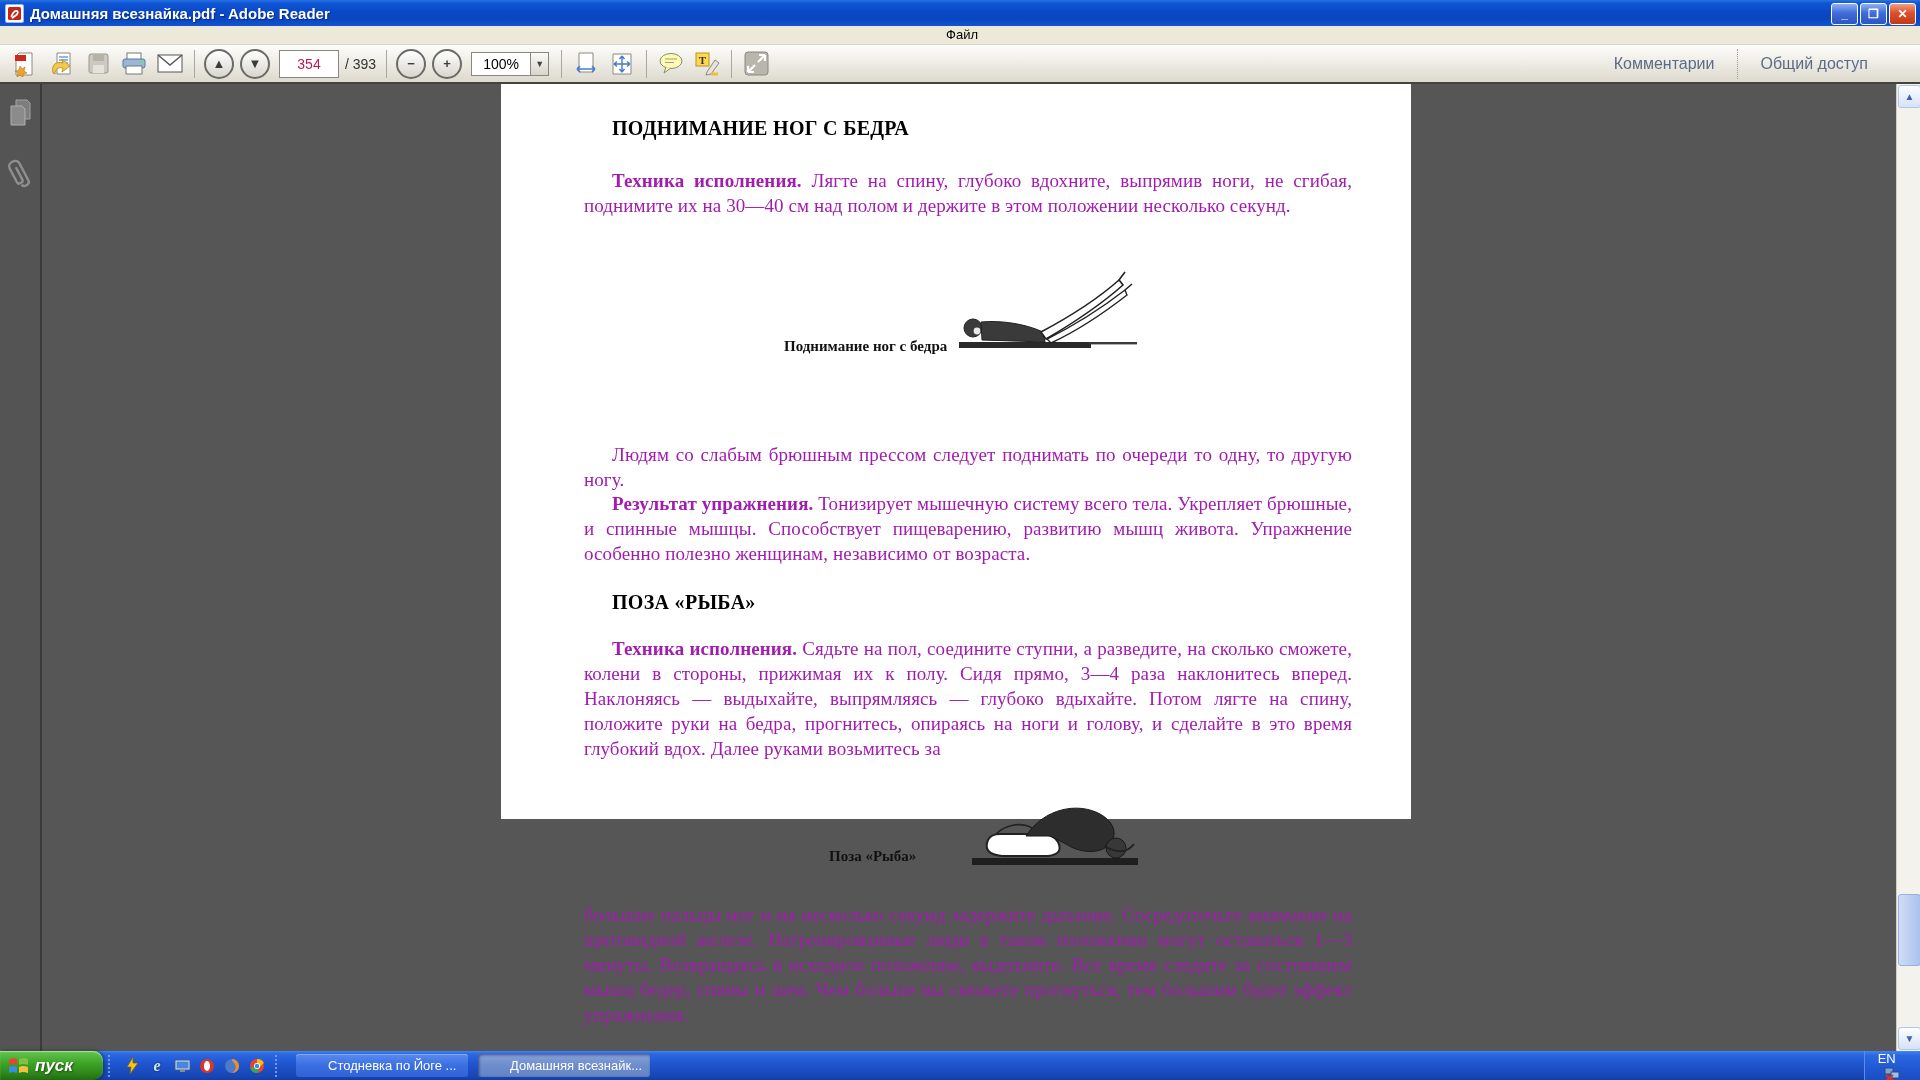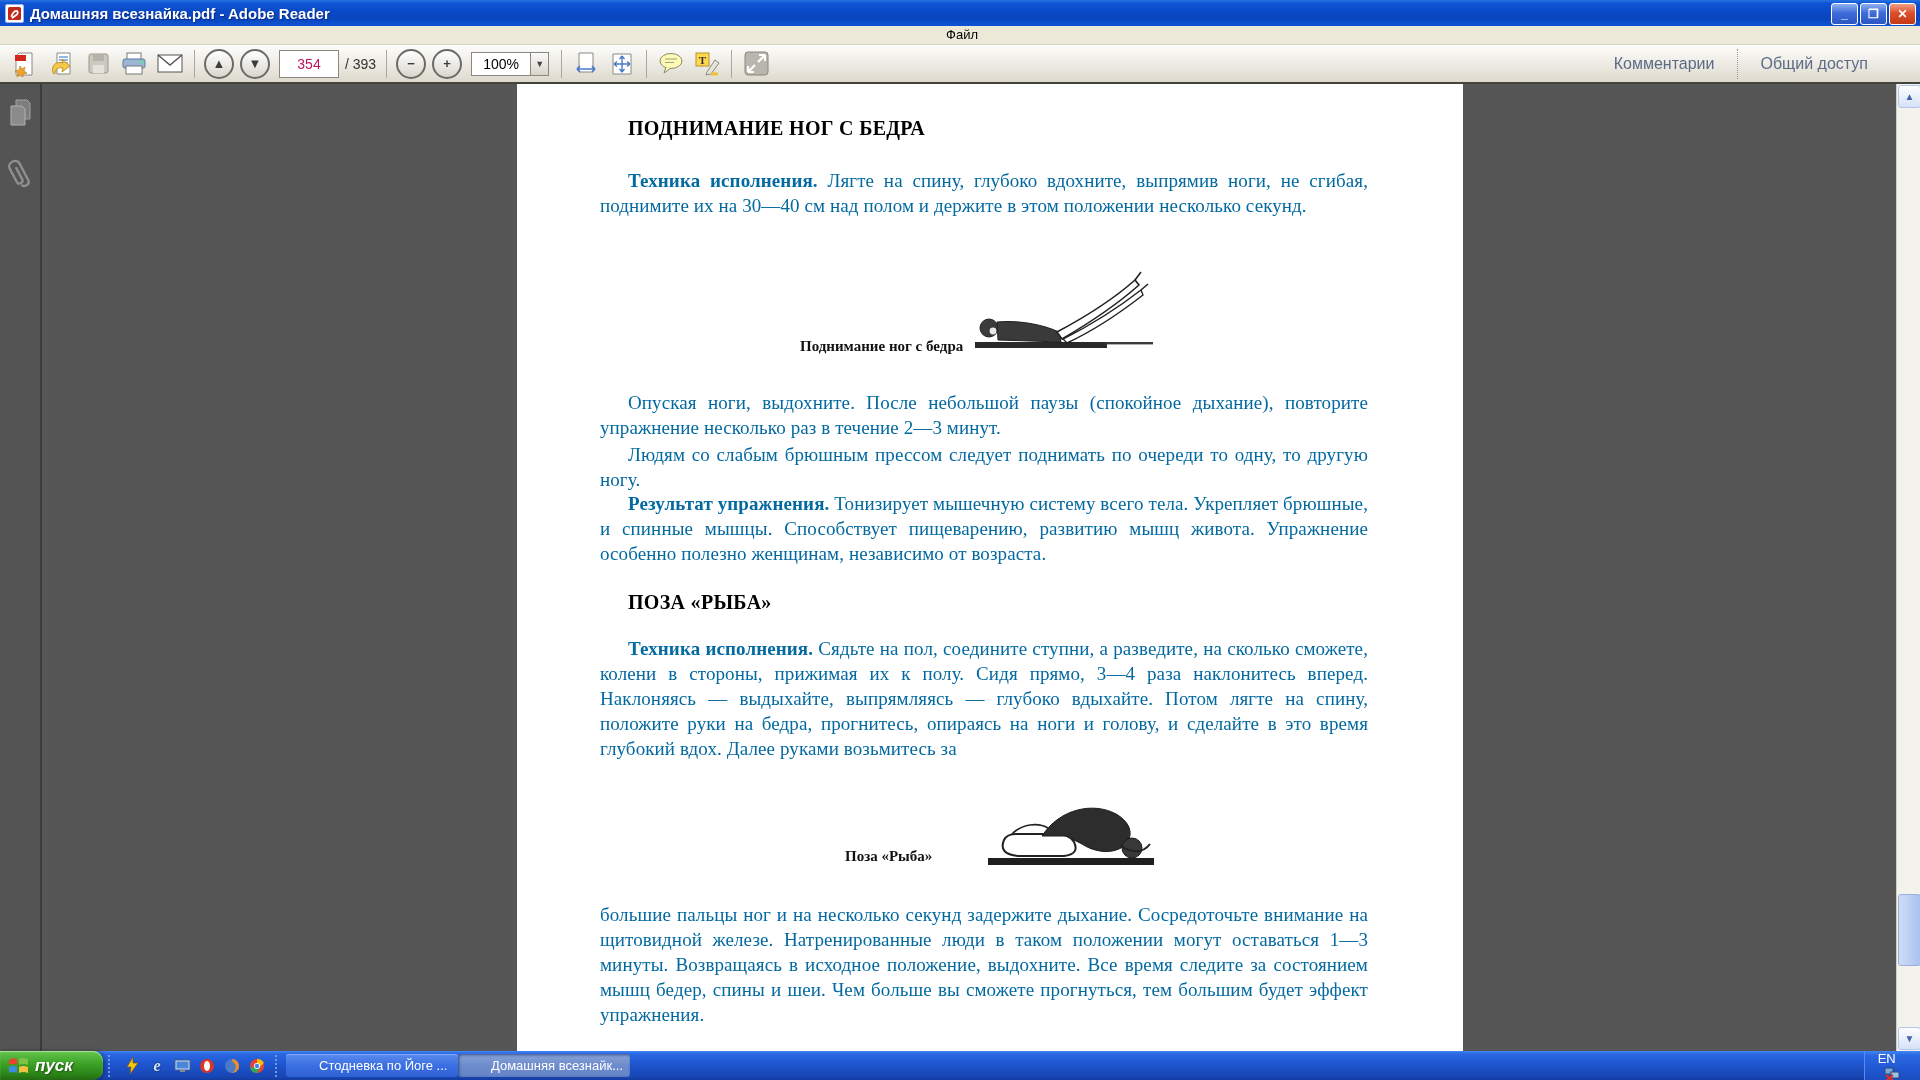--- a/index.html
+++ b/index.html
@@ -45,23 +45,23 @@
     display:flex;align-items:center;justify-content:center;font-size:9px;color:#444;box-sizing:border-box;}
   .tb-right{position:absolute;right:30px;top:47px;display:flex;align-items:center;height:34px;}
   .tb-right .lbl{color:#5c6c86;font-size:16px;padding:0 22px;}
   .dotsep{width:1px;height:30px;border-left:1px dotted #9a9a92;}
 
   
   .sidebar{left:0;top:84px;width:40px;height:967px;background:#545454;border-right:2px solid #3b3b3b;}
   .side-ic{position:absolute;left:7px;}
 
   
-  .page{left:517px;top:84px;width:910px;height:967px;background:#fff;padding-left:36px;}
+  .page{left:501px;top:84px;width:910px;height:735px;background:#fff;}
   .h1{position:absolute;left:111px;font:bold 20px/24px "Liberation Serif",serif;color:#000;letter-spacing:.3px;}
-  .para{position:absolute;left:83px;width:768px;font:19px/25px "Liberation Serif",serif;color:#0369a1;
+  .para{position:absolute;left:83px;width:768px;font:19px/25px "Liberation Serif",serif;color:#a21caf;
     text-align:justify;letter-spacing:.1px;}
   .para b{font-weight:bold;}
   .figcap{position:absolute;font:bold 15px "Liberation Serif",serif;color:#111;}
 
   
   .vscroll{left:1896px;top:84px;width:24px;height:967px;background:#f3f2ec;border-left:1px solid #d0cec4;box-sizing:border-box;}
   .sbtn{position:absolute;left:1px;width:21px;height:21px;border:1px solid #b4c6e8;border-radius:3px;
     background:linear-gradient(180deg,#fdfeff,#d6e2f8);color:#4565a8;font-size:10px;
     display:flex;align-items:center;justify-content:center;}
   .sthumb{position:absolute;left:1px;width:21px;height:70px;border:1px solid #9ab0dc;border-radius:3px;
@@ -71,22 +71,22 @@
   .taskbar{left:0;top:1051px;width:1920px;height:29px;
     background:linear-gradient(180deg,#4284f4 0%,#2a68e2 10%,#1f55cf 45%,#1847b6 85%,#143da3 100%);
     display:flex;align-items:center;}
   .startbtn{height:29px;width:103px;border-radius:0 10px 10px 0;display:flex;align-items:center;gap:6px;
     background:linear-gradient(180deg,#64c64e 0%,#3ba226 45%,#2c8418 80%,#226a12 100%);
     box-shadow:inset 0 1px 1px #a8e598, 2px 0 4px rgba(0,0,0,.35);padding-left:8px;box-sizing:border-box;}
   .startbtn span{color:#fff;font-weight:bold;font-style:italic;font-size:17px;text-shadow:1px 1px 2px #1c4f10;}
   .qlhandle{width:4px;height:22px;margin:0 5px;border-left:2px dotted #6f9af0;}
   .ql{display:flex;align-items:center;gap:7px;margin:0 4px;}
   .qlic{width:18px;height:18px;display:flex;align-items:center;justify-content:center;}
-  .taskbtn{height:23px;width:172px;border-radius:3px;display:flex;align-items:center;gap:9px;
-    padding:0 24px;box-sizing:border-box;font-size:13px;color:#fff;white-space:nowrap;overflow:hidden;
+  .taskbtn{height:23px;width:172px;margin-left:10px;border-radius:3px;display:flex;align-items:center;gap:16px;
+    padding:0 16px;box-sizing:border-box;font-size:13px;color:#fff;white-space:nowrap;overflow:hidden;
     background:linear-gradient(180deg,#5b8bee,#3a6fe2 50%,#2f62d4);box-shadow:inset 0 1px 0 #83a9f4;}
   .taskbtn.active{background:linear-gradient(180deg,#8aa3d8,#6d8ccc 50%,#6384c6);
     box-shadow:inset 1px 1px 3px rgba(10,25,80,.6);}
   .tray{position:absolute;right:0;top:1051px;height:44px;display:flex;align-items:center;
     background:linear-gradient(180deg,#4284f4 0%,#2a68e2 10%,#1f55cf 45%,#1847b6 85%,#143da3 100%);
     border-left:1px solid #5c8af0;padding:0 8px 0 4px;flex-direction:column;}
   .lang{color:#fff;font-size:13px;margin:0 14px 0 6px;}
   .trayic{width:17px;height:17px;margin-left:4px;display:flex;align-items:center;justify-content:center;}
   .clock{color:#fff;font-size:13px;margin-left:10px;}
 
@@ -246,21 +246,20 @@
       <rect x="138" y="80" width="48" height="2.4" fill="#3a3a3a"></rect>
       <circle cx="22" cy="66" r="9" fill="#3b3b3b" stroke="#222"></circle>
       <circle cx="26" cy="69" r="3.4" fill="#e8e8e8"></circle>
       <path d="M30 60 C50 58,75 62,92 70 L94 80 L31 78 Z" fill="#3a3a3a" stroke="#222"></path>
       <path d="M90 70 C120 54,150 34,168 18 L172 23 C154 39,124 60,95 77 Z" fill="#fff" stroke="#222" stroke-width="1.6"></path>
       <path d="M96 77 C126 62,156 42,174 28 L176 33 C158 47,128 68,100 81 Z" fill="#fff" stroke="#222" stroke-width="1.4"></path>
       <path d="M168 18 l6 -8 M174 28 l7 -6" stroke="#222" stroke-width="1.6"></path>
     </svg>
   </div>
 
-  <div class="para" style="top:306px"><span style="display:inline-block;width:28px"></span><span>Опуская ноги, выдохните. После небольшой паузы (спокойное дыхание), повторите упражнение несколько раз в течение 2—3 минут.</span></div>
   <div class="para" style="top:358px"><span style="display:inline-block;width:28px"></span><span>Людям со слабым брюшным прессом следует поднимать по очереди то одну, то другую ногу.</span></div>
   <div class="para" style="top:407px"><span style="display:inline-block;width:28px"></span><b>Результат упражнения.</b><span> Тонизирует мышечную систему всего тела. Укрепляет брюшные, и спинные мышцы. Способствует пищеварению, развитию мышц живота. Упражнение особенно полезно женщинам, независимо от возраста.</span></div>
 
   <div class="h1" style="top:506px">ПОЗА «РЫБА»</div>
 
   <div class="para" style="top:552px"><span style="display:inline-block;width:28px"></span><b>Техника исполнения.</b><span> Сядьте на пол, соедините ступни, а разведите, на сколько сможете, колени в стороны, прижимая их к полу. Сидя прямо, 3—4 раза наклонитесь вперед. Наклоняясь — выдыхайте, выпрямляясь — глубоко вдыхайте. Потом лягте на спину, положите руки на бедра, прогнитесь, опираясь на ноги и голову, и сделайте в это время глубокий вдох. Далее руками возьмитесь за</span></div>
 
   <div class="figcap" style="left:328px;top:764px">Поза «Рыба»</div>
   <div class="abs" style="left:465px;top:706px">
     <svg width="185" height="82" viewBox="0 0 185 82">

